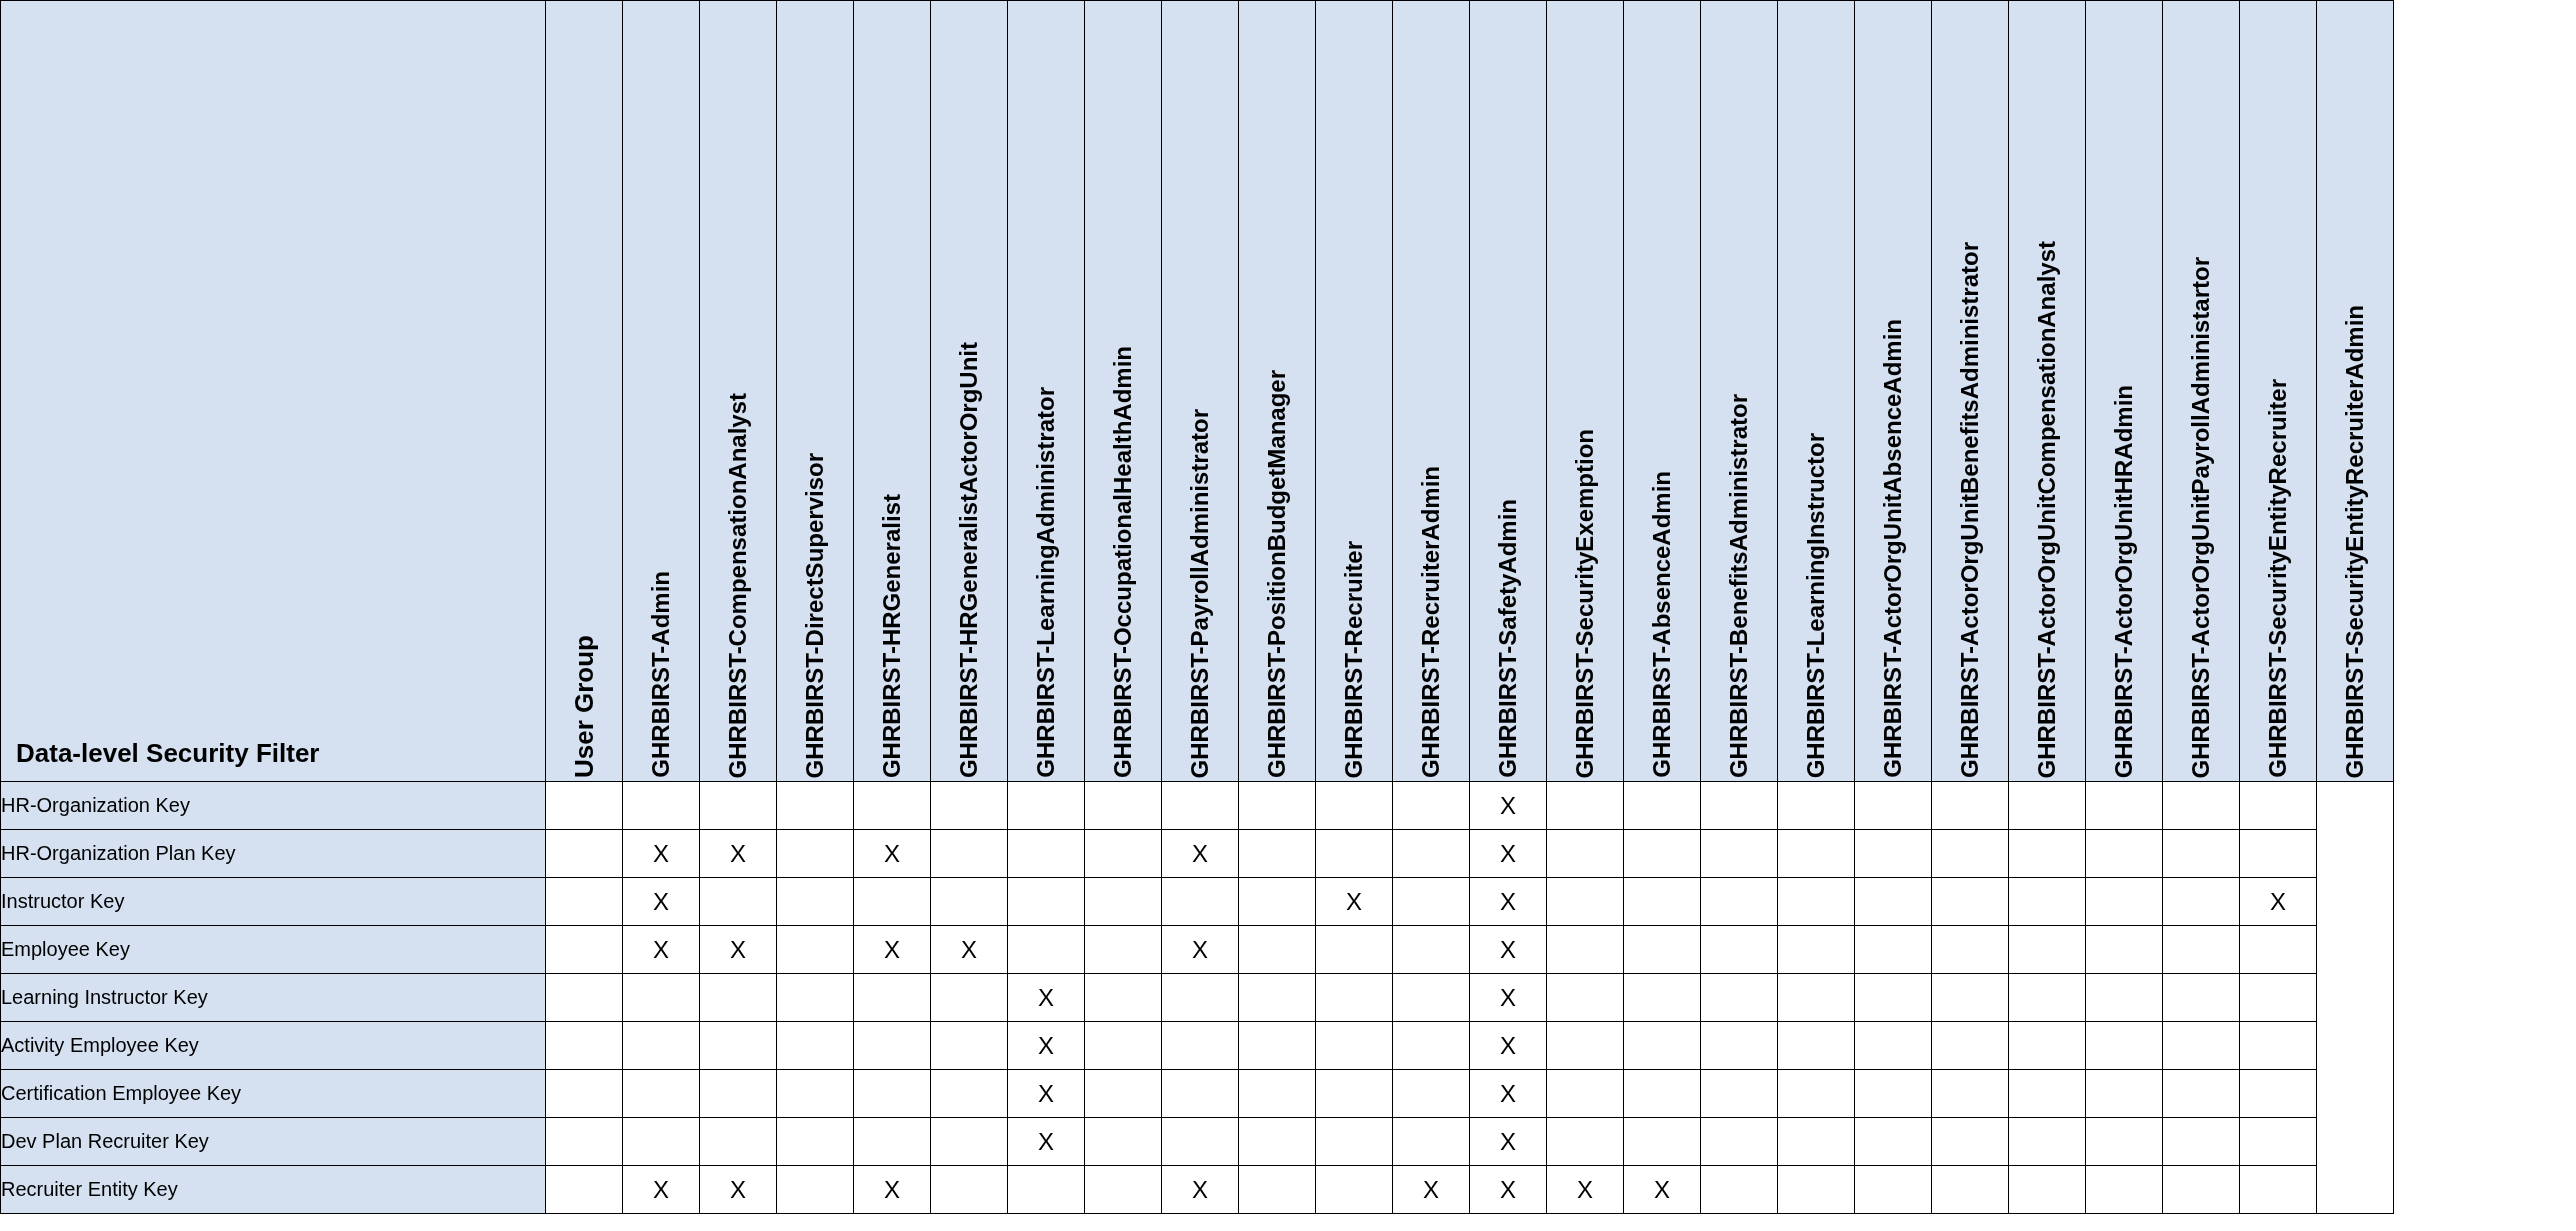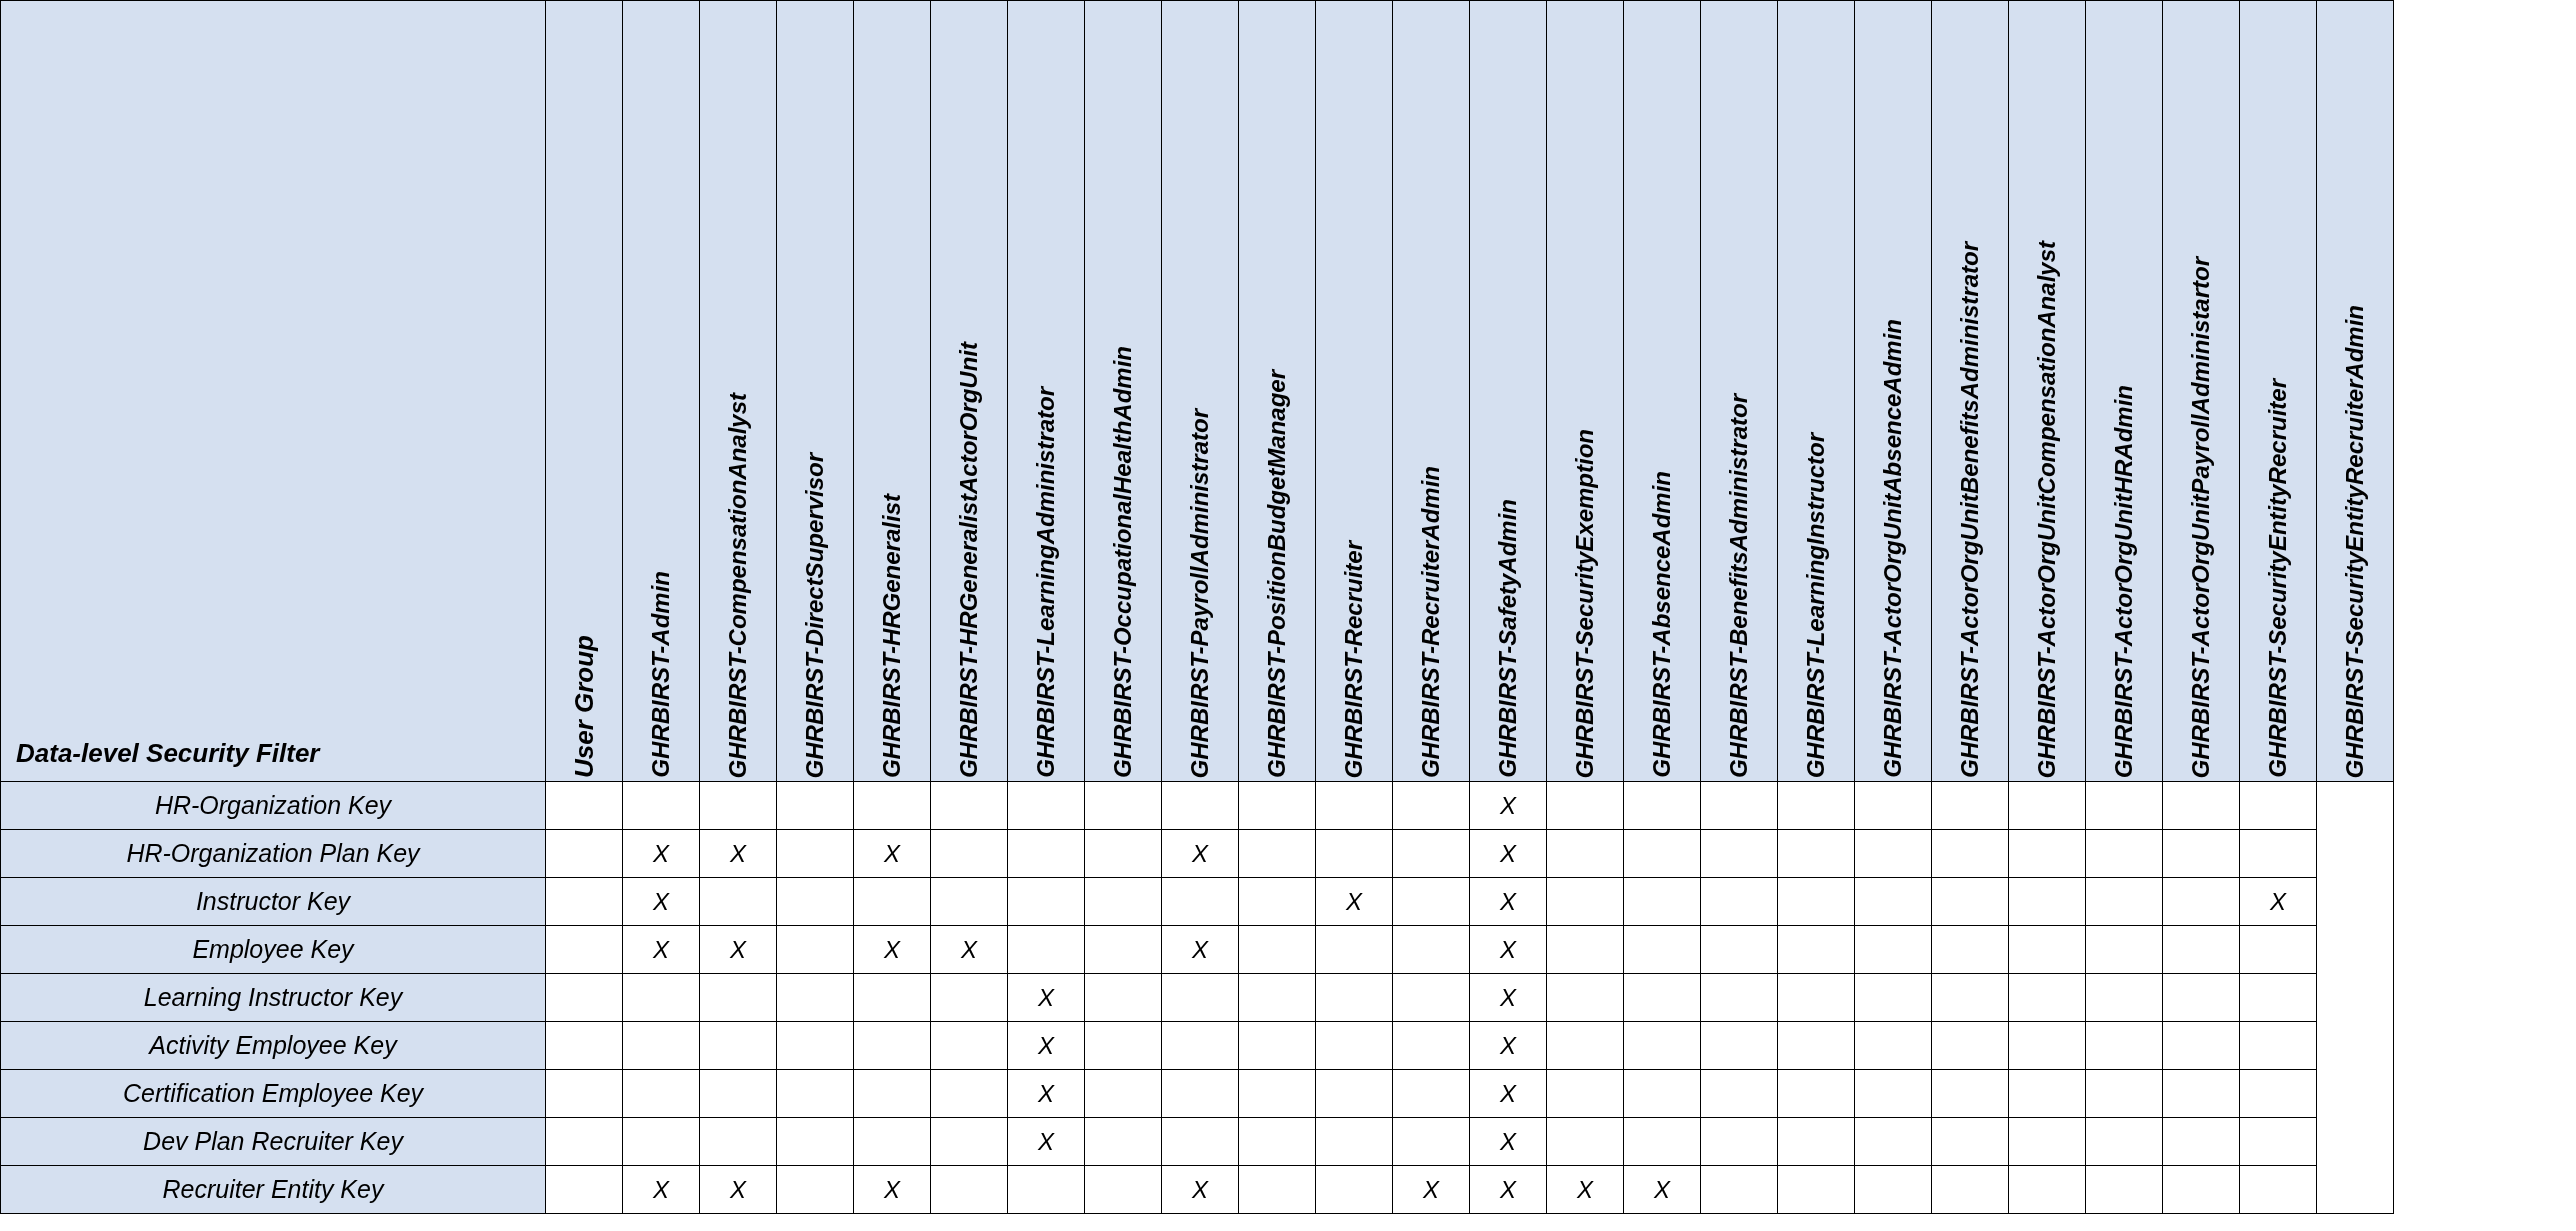--- a/index.html
+++ b/index.html
@@ -13,21 +13,20 @@
     height: 1231px;
     position: relative;
     box-sizing: border-box;
     background: #ffffff;
   }
   table.matrix {
     border-collapse: collapse;
     table-layout: fixed;
     margin: 0;
     border: 1.7px solid #000000;
-    font-style: italic;
   }
   table.matrix td, table.matrix th {
     border: 0.8px solid #000000;
     padding: 0;
     margin: 0;
     box-sizing: border-box;
   }
 
   
   .corner-cell {
@@ -67,23 +66,23 @@
     font-weight: bold;
     font-size: 26px;
   }
 
   
   tr.datarow td {
     height: 48px;
   }
   td.rowlabel {
     background: #d5e0f0;
-    font-size: 25px;
+    font-size: 20px;
     color: #000000;
-    text-align: center;
+    text-align: left;
     padding-left: 15px;
     white-space: nowrap;
   }
   td.cell {
     background: #ffffff;
     text-align: center;
     vertical-align: middle;
     font-size: 24px;
     color: #000000;
   }

